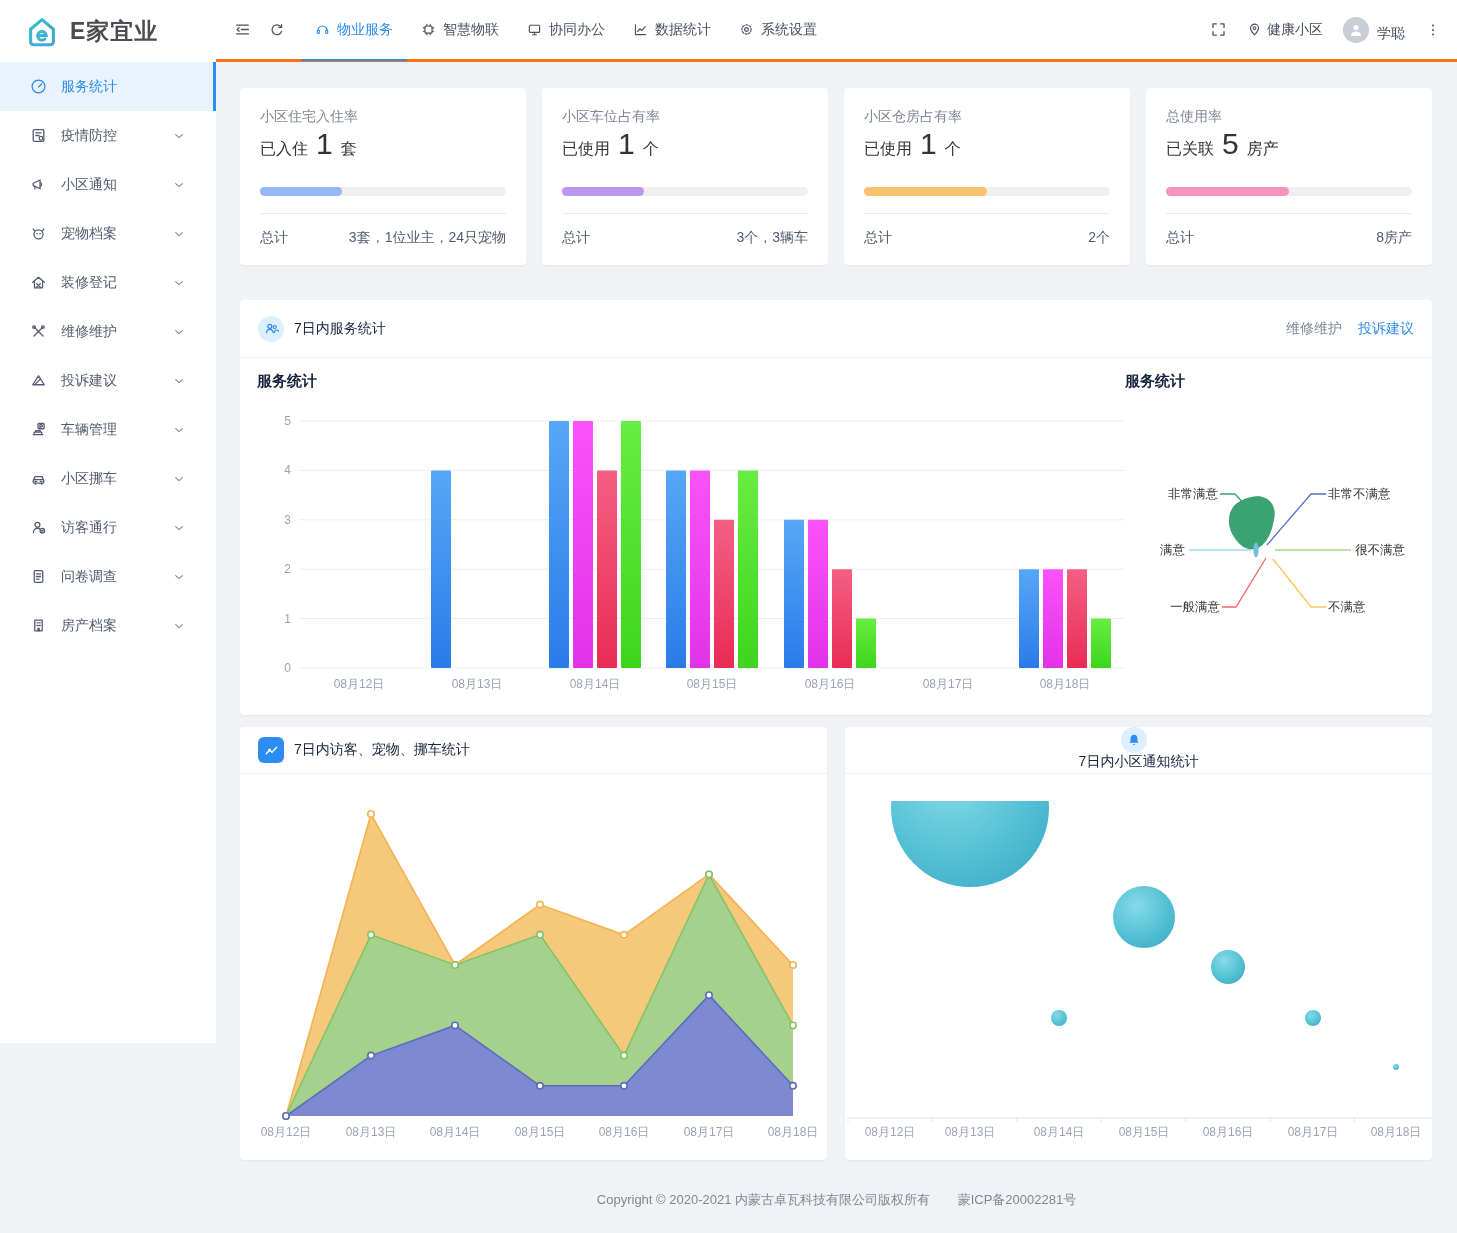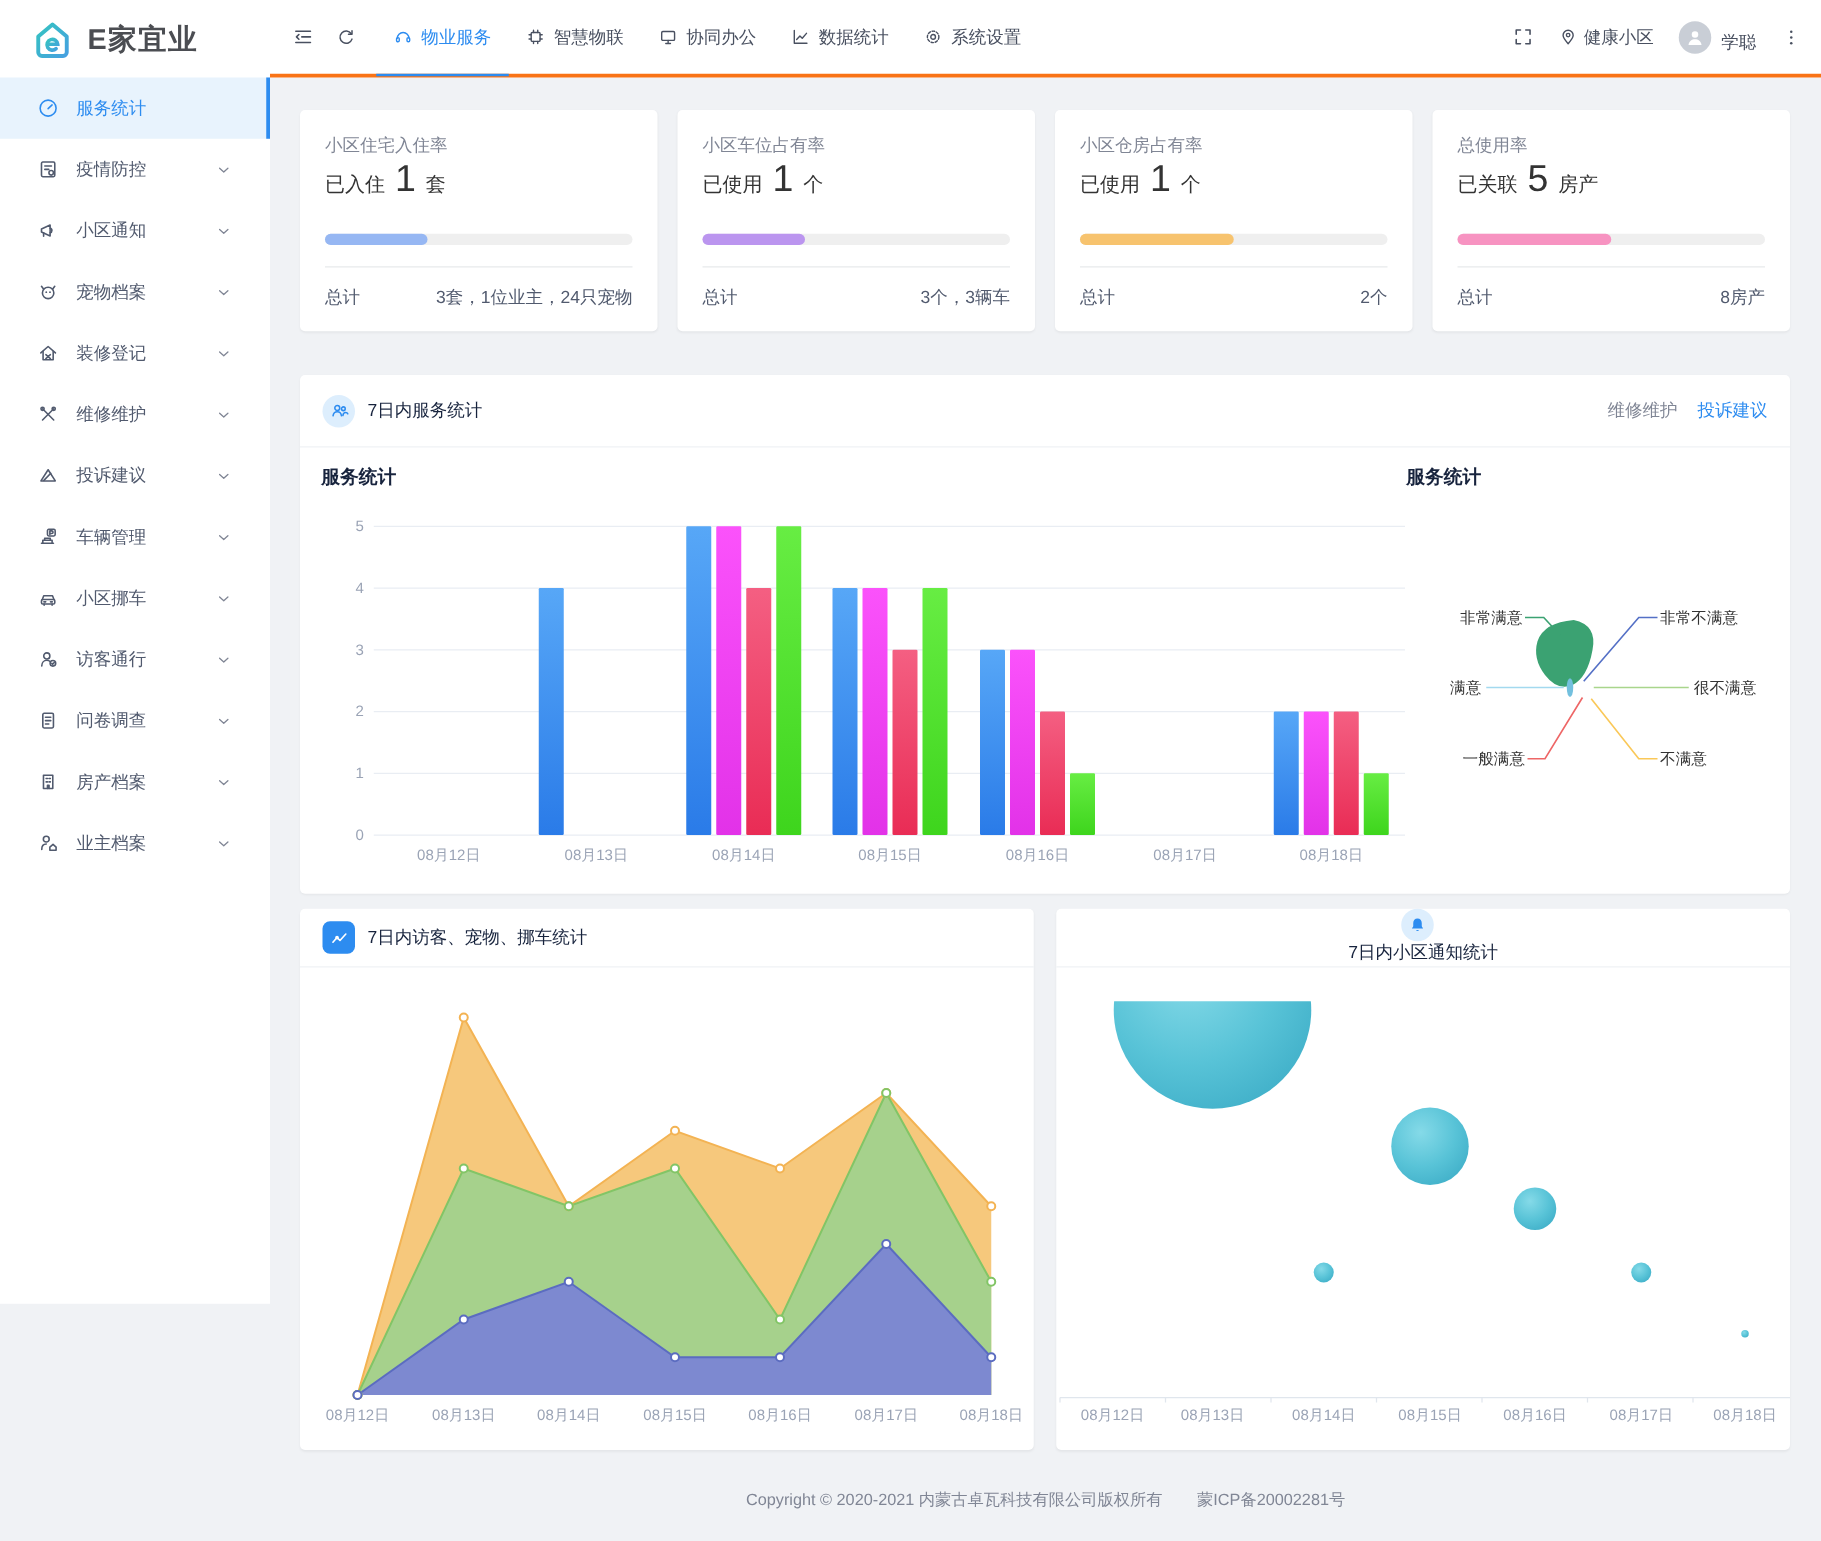--- a/index.html
+++ b/index.html
@@ -211,33 +211,20 @@
             <path d="M4.2 6.4 8 9.8 11.8 6.4"></path>
           </svg>
         </span>
       </div>
       <div class="side-item">
         <svg class="ic" width="17" height="17" viewBox="0 0 16 16" fill="none" stroke="currentColor" stroke-width="1.2" stroke-linecap="round" stroke-linejoin="round">
           <rect x="4.5" y="3" width="7" height="10"></rect>
           <path d="M6.5 5.5h1M8.7 5.5h1M6.5 8h1M8.7 8h1M7.5 13v-2.4h1.2V13"></path>
         </svg>
         <span class="side-label">房产档案</span>
-        <span class="chev">
-          <svg class="ic" width="14" height="14" viewBox="0 0 16 16" fill="none" stroke="currentColor" stroke-width="1.2" stroke-linecap="round" stroke-linejoin="round">
-            <path d="M4.2 6.4 8 9.8 11.8 6.4"></path>
-          </svg>
-        </span>
-      </div>
-      <div class="side-item">
-        <svg class="ic" width="17" height="17" viewBox="0 0 16 16" fill="none" stroke="currentColor" stroke-width="1.2" stroke-linecap="round" stroke-linejoin="round">
-          <circle cx="6.6" cy="5" r="2.2"></circle>
-          <path d="M3.2 12.8c0-2.8 1.7-4.1 3.4-4.1"></path>
-          <path d="M9.3 11 l2.4-2.1 2.3 2.1v2.4H9.3Z"></path>
-        </svg>
-        <span class="side-label">业主档案</span>
         <span class="chev">
           <svg class="ic" width="14" height="14" viewBox="0 0 16 16" fill="none" stroke="currentColor" stroke-width="1.2" stroke-linecap="round" stroke-linejoin="round">
             <path d="M4.2 6.4 8 9.8 11.8 6.4"></path>
           </svg>
         </span>
       </div>
     </div>
 </div>
 
 <div class="topbar">

